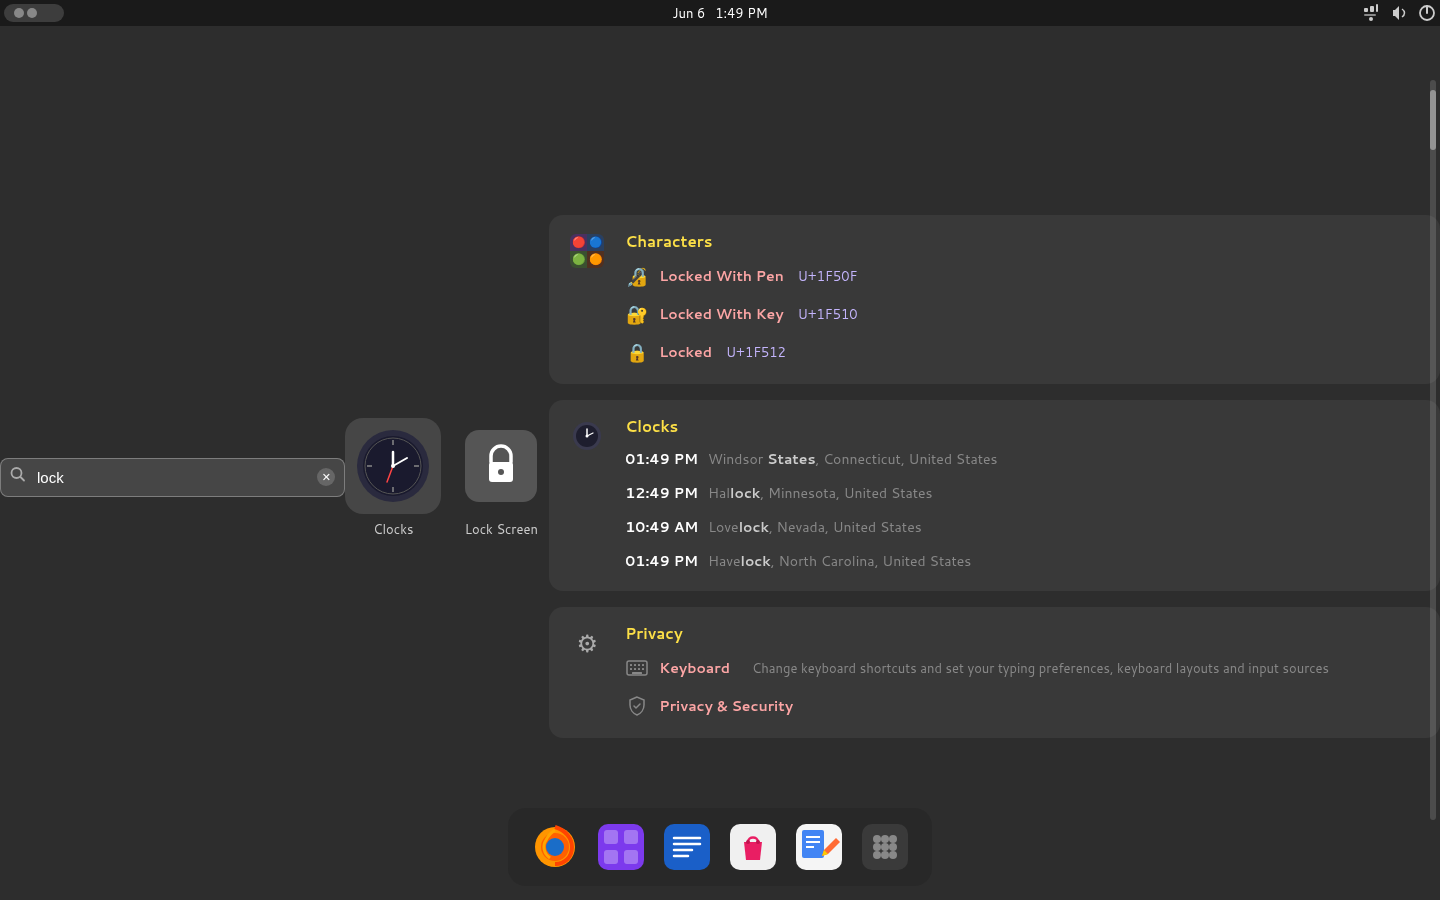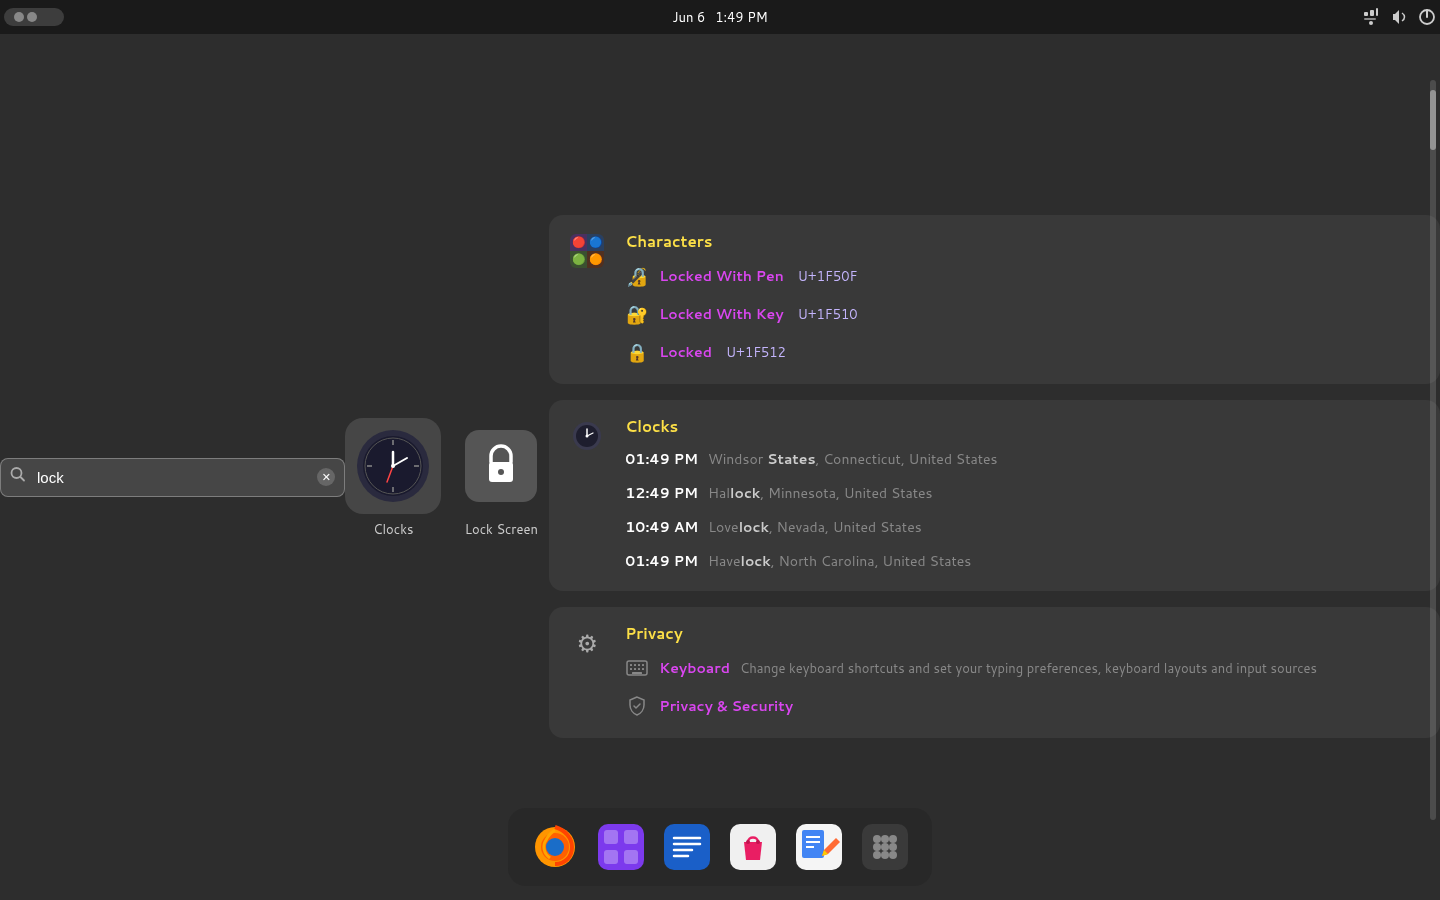--- a/index.html
+++ b/index.html
@@ -10,21 +10,21 @@
       font-family: 'Cantarell', 'Segoe UI', sans-serif;
       color: #ffffff;
       overflow: hidden;
       position: relative;
     }
 
     
     .top-bar {
       position: absolute;
       top: 0; left: 0; right: 0;
-      height: 34px;
+      height: 26px;
       background: #1a1a1a;
       display: flex;
       align-items: center;
       justify-content: space-between;
       padding: 0 4px;
       z-index: 100;
     }
     .top-bar-left {
       display: flex;
       align-items: center;
@@ -243,21 +243,21 @@
       width: 24px;
       height: 24px;
       display: flex;
       align-items: center;
       justify-content: center;
       font-size: 18px;
     }
     .result-item-name {
       font-size: 14px;
       font-weight: 600;
-      color: #d946ef;
+      color: #fca5a5;
     }
     .result-item-code {
       font-size: 13px;
       color: #c4b5fd;
       margin-left: 4px;
     }
     .result-item-time {
       font-size: 14px;
       font-weight: 700;
       color: #fff;
@@ -266,21 +266,21 @@
     .result-item-location {
       font-size: 14px;
       color: #888;
     }
     .result-item-location strong {
       color: #ccc;
     }
     .result-item-desc {
       font-size: 13px;
       color: #888;
-      margin-left: 0;
+      margin-left: 12px;
     }
 
     
     .chars-icon {
       width: 34px;
       height: 34px;
       border-radius: 6px;
       overflow: hidden;
       display: grid;
       grid-template-columns: 1fr 1fr;

